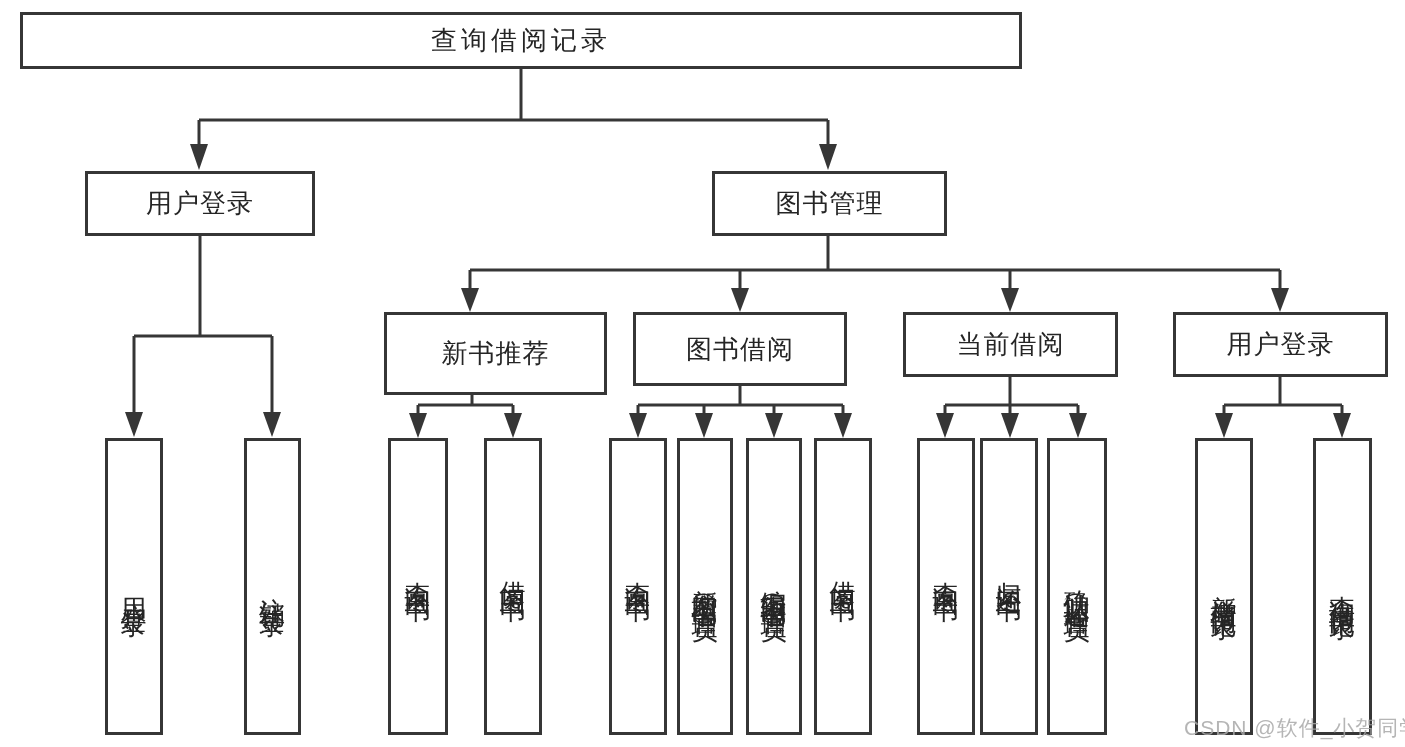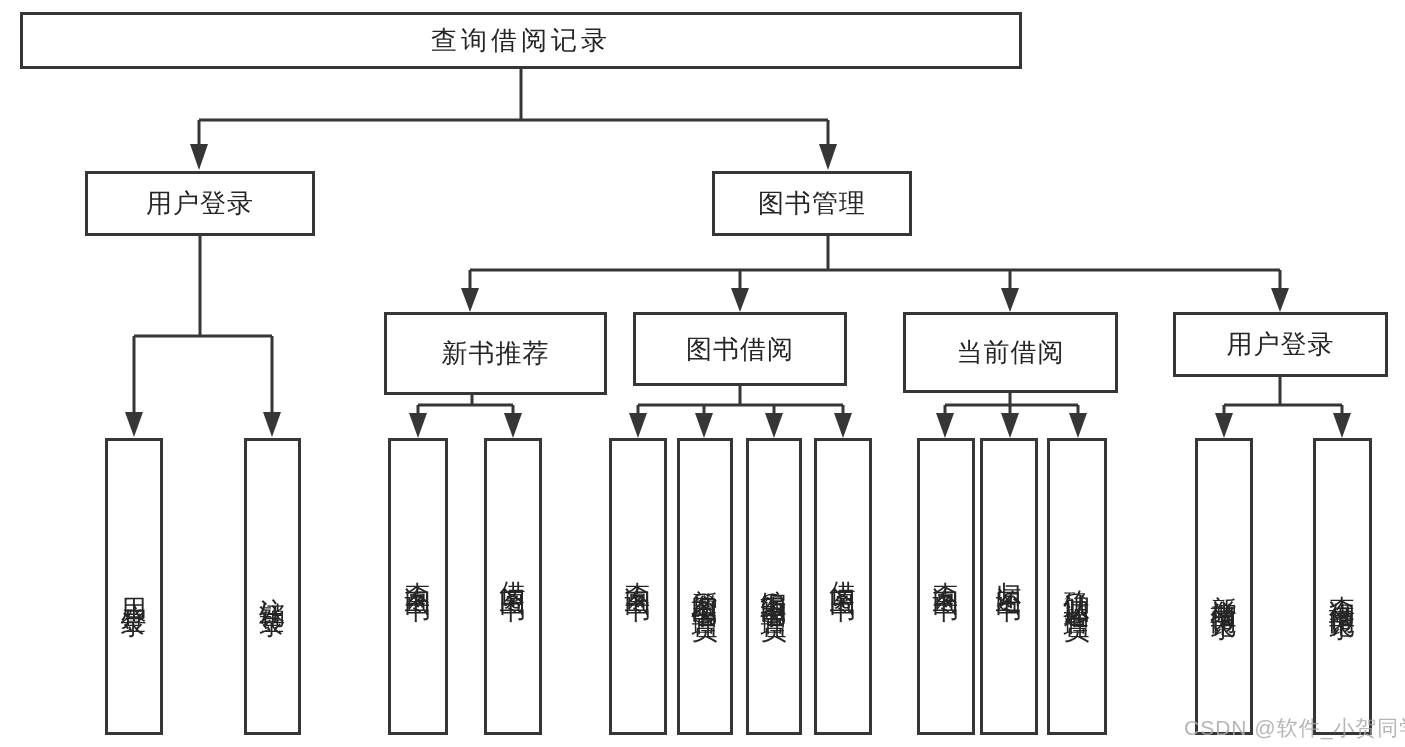--- a/index.html
+++ b/index.html
@@ -116,31 +116,31 @@
     </g>
   </svg>
 
   <div class="node root" style="left:20px;top:12px;width:1002px;height:57px;">
     <span>查询借阅记录</span>
   </div>
 
   <div class="node" style="left:85px;top:171px;width:230px;height:65px;">
     <span>用户登录</span>
   </div>
-  <div class="node" style="left:712px;top:171px;width:200px;height:65px;">
+  <div class="node" style="left:712px;top:171px;width:235px;height:65px;">
     <span>图书管理</span>
   </div>
 
   <div class="node" style="left:384px;top:312px;width:223px;height:83px;">
     <span>新书推荐</span>
   </div>
   <div class="node" style="left:633px;top:312px;width:214px;height:74px;">
     <span>图书借阅</span>
   </div>
-  <div class="node" style="left:903px;top:312px;width:215px;height:81px;">
+  <div class="node" style="left:903px;top:312px;width:215px;height:65px;">
     <span>当前借阅</span>
   </div>
   <div class="node" style="left:1173px;top:312px;width:215px;height:65px;">
     <span>用户登录</span>
   </div>
 
   <div class="node vnode" style="left:105px;top:438px;width:58px;height:297px;">
     <span>用户登录</span>
   </div>
   <div class="node vnode" style="left:244px;top:438px;width:57px;height:297px;">

